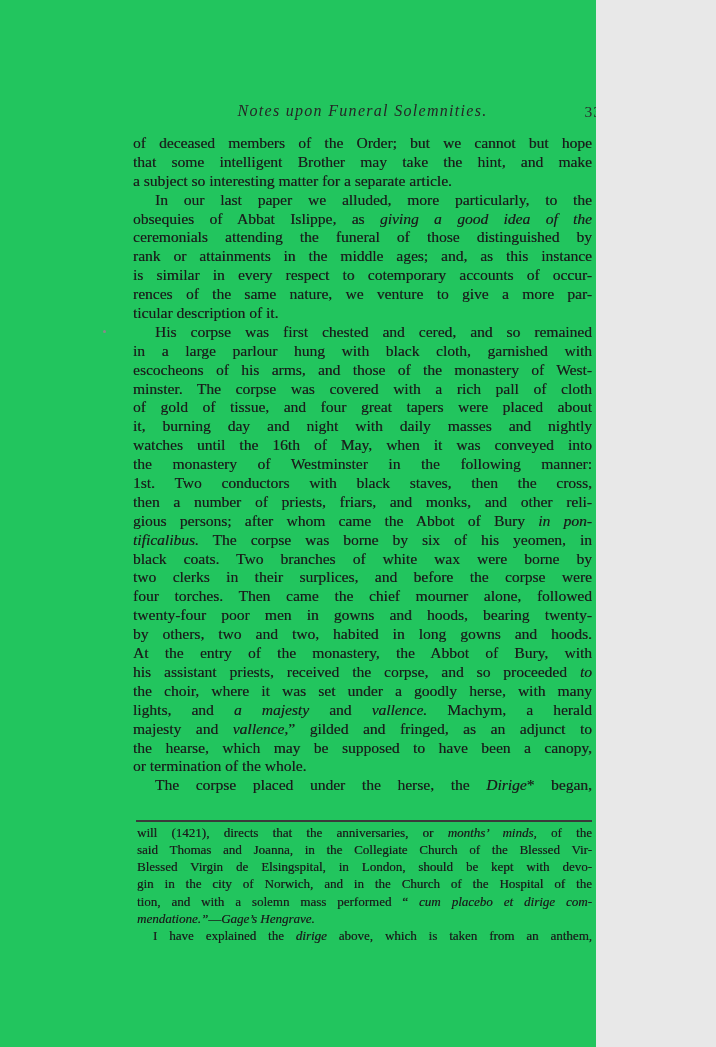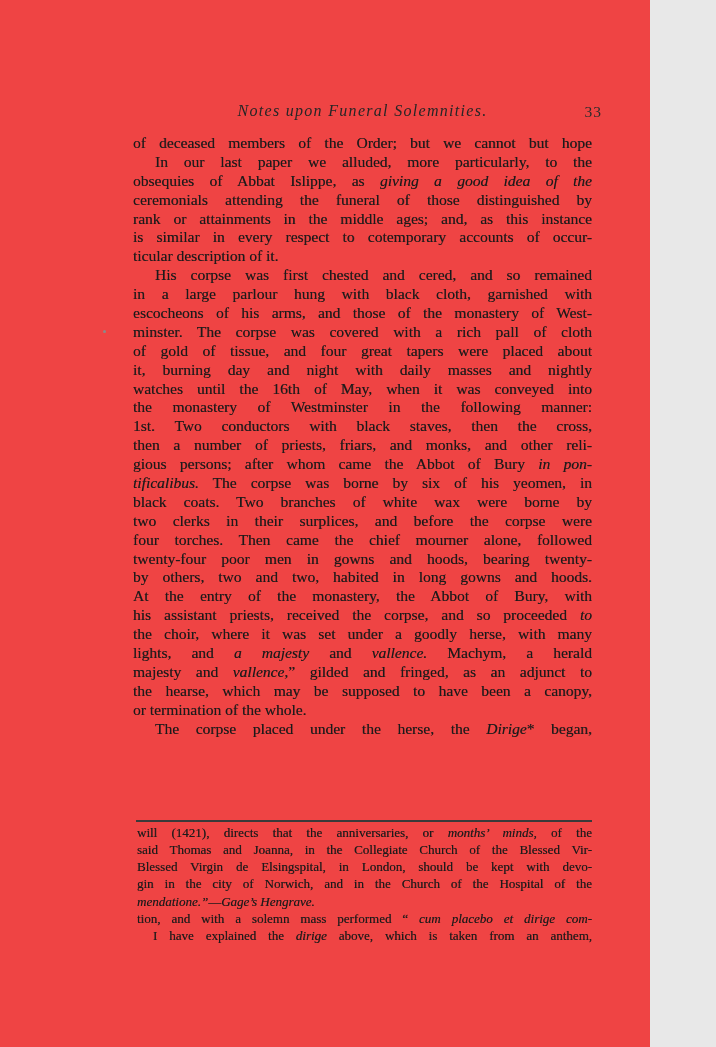--- a/index.html
+++ b/index.html
@@ -1,20 +1,20 @@
 <!DOCTYPE html>
 <html><head>
 <meta charset="utf-8">
 <style>
   html, body { margin: 0; padding: 0; background: #e8e8e8; }
   .page {
     position: relative;
-    width: 650px;
+    width: 596px;
     height: 1047px;
-    background: #ef4444;
+    background: #22c55e;
     font-family: "Liberation Serif", "DejaVu Serif", serif;
     color: #1b1b1b;
     overflow: hidden;
   }
   .header-row {
     position: absolute;
     left: 133px;
     top: 102px;
     width: 459px;
     height: 22px;
@@ -85,25 +85,28 @@
 <body>
 
 <div class="page">
   <div class="header-row">
     <span class="running-title">Notes upon Funeral Solemnities.</span>
     <span class="page-number">33</span>
   </div>
 
   <div class="body-block" id="body-block">
       <div class="line"><span>of deceased members of the Order; but we cannot but hope</span></div>
+      <div class="line"><span>that some intelligent Brother may take the hint, and make</span></div>
+      <div class="line end"><span>a subject so interesting matter for a separate article.</span></div>
       <div class="line"><span class="ind"></span><span>In our last paper we alluded, more particularly, to the</span></div>
       <div class="line"><span>obsequies of Abbat Islippe, as </span><span class="it">giving a good idea of the</span></div>
       <div class="line"><span>ceremonials attending the funeral of those distinguished by</span></div>
       <div class="line"><span>rank or attainments in the middle ages; and, as this instance</span></div>
       <div class="line"><span>is similar in every respect to cotemporary accounts of occur-</span></div>
+      <div class="line"><span>rences of the same nature, we venture to give a more par-</span></div>
       <div class="line end"><span>ticular description of it.</span></div>
       <div class="line"><span class="ind"></span><span>His corpse was first chested and cered, and so remained</span></div>
       <div class="line"><span>in a large parlour hung with black cloth, garnished with</span></div>
       <div class="line"><span>escocheons of his arms, and those of the monastery of West-</span></div>
       <div class="line"><span>minster. The corpse was covered with a rich pall of cloth</span></div>
       <div class="line"><span>of gold of tissue, and four great tapers were placed about</span></div>
       <div class="line"><span>it, burning day and night with daily masses and nightly</span></div>
       <div class="line"><span>watches until the 16th of May, when it was conveyed into</span></div>
       <div class="line"><span>the monastery of Westminster in the following manner:</span></div>
       <div class="line"><span>1st. Two conductors with black staves, then the cross,</span></div>
@@ -125,19 +128,19 @@
       <div class="line"><span class="ind"></span><span>The corpse placed under the herse, the </span><span class="it">Dirige</span><span>* began,</span></div>
     </div>
 
   <div class="footnote-rule"></div>
 
   <div class="footnote-block" id="footnote-block">
       <div class="line"><span>will (1421), directs that the anniversaries, or </span><span class="it">months’ minds,</span><span> of the</span></div>
       <div class="line"><span>said Thomas and Joanna, in the Collegiate Church of the Blessed Vir-</span></div>
       <div class="line"><span>Blessed Virgin de Elsingspital, in London, should be kept with devo-</span></div>
       <div class="line"><span>gin in the city of Norwich, and in the Church of the Hospital of the</span></div>
+      <div class="line"><span>tion, and with a solemn mass performed “ </span><span class="it">cum placebo et dirige com-</span></div>
       <div class="line end"><span class="it">mendatione.”</span><span>—</span><span class="it">Gage’s Hengrave.</span></div>
-      <div class="line"><span>tion, and with a solemn mass performed “ </span><span class="it">cum placebo et dirige com-</span></div>
       <div class="line"><span class="ind"></span><span>I have explained the </span><span class="it">dirige</span><span> above, which is taken from an anthem,</span></div>
     </div>
 
   <div class="ink-speck"></div>
 </div>
 
 </body></html>

